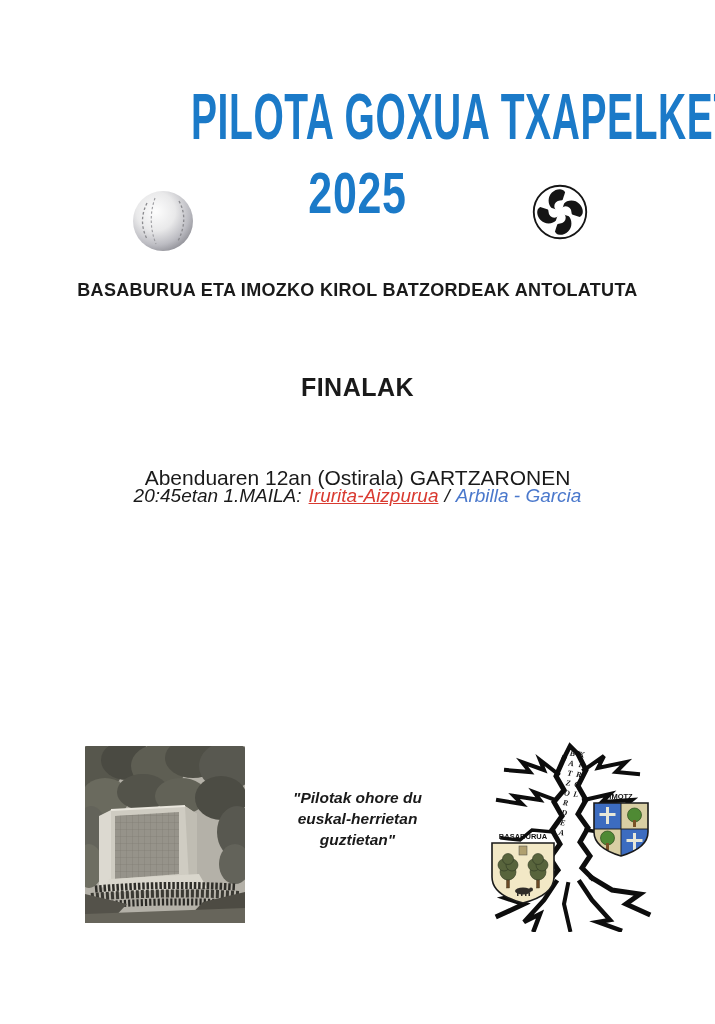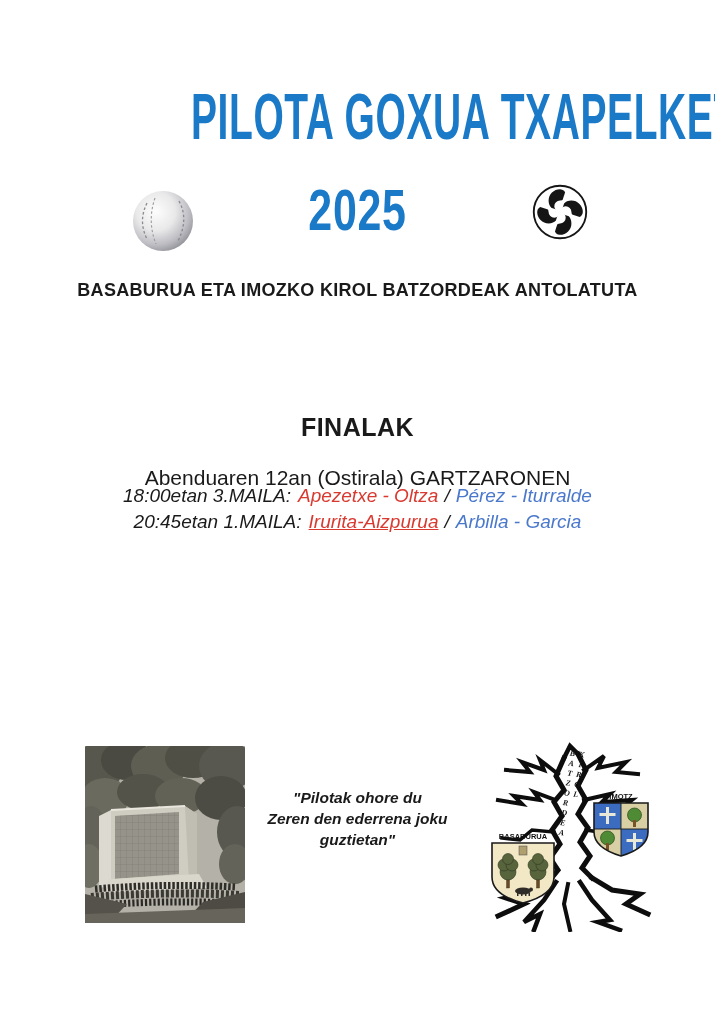--- a/index.html
+++ b/index.html
@@ -6,33 +6,33 @@
   body{
     width:715px;height:1024px;position:relative;background:#ffffff;
     font-family:"Liberation Sans", sans-serif;color:#1a1a1a;overflow:hidden;
   }
   .abs{position:absolute;}
   .centered{left:0;right:0;text-align:center;}
   .condensed{display:inline-block;transform-origin:50% 50%;white-space:nowrap;font-weight:700;line-height:1;}
   .title-text{font-size:65px;transform:scaleX(0.60);letter-spacing:1px;}
   .year-text{font-size:58px;transform:scaleX(0.74);letter-spacing:1px;}
   .organizer{top:280px;font-size:18px;font-weight:700;letter-spacing:0.3px;}
-  .finalak{top:413px;font-size:25px;font-weight:700;letter-spacing:0.5px;}
+  .finalak{top:373px;font-size:25px;font-weight:700;letter-spacing:0.5px;}
   .dateline{top:466px;font-size:21px;}
   .matches{top:483px;font-size:19px;font-style:italic;}
   .match-line{line-height:25.5px;white-space:nowrap;}
   .match-time{margin-right:7px;}
   .match-sep{margin:0 6px;}
   .quote-block{top:787px;font-size:15.5px;font-weight:700;font-style:italic;line-height:21px;}
   .photo-wrap{left:85px;top:746px;width:160px;height:177px;}
   .logo-wrap{left:480px;top:742px;width:182px;height:190px;}
   .ball-wrap{left:131px;top:189px;width:64px;height:64px;}
   .lauburu-wrap{left:532px;top:184px;width:56px;height:56px;}
   .title-wrap{top:84px;}
-  .year-wrap{top:181px;}
+  .year-wrap{top:164px;}
   .trunk-text{
     position:absolute;left:79px;top:7px;height:138px;width:18px;
     writing-mode:vertical-rl;text-orientation:upright;
     font-family:"Liberation Serif", serif;font-style:italic;font-weight:700;
     font-size:8px;letter-spacing:1px;color:#151515;transform:rotate(8deg);
   }
   svg{display:block;}
 </style>
 </head>
 <body>
@@ -79,23 +79,20 @@
 </div>
 
 <div class="abs centered organizer">BASABURUA ETA IMOZKO KIROL BATZORDEAK ANTOLATUTA</div>
 
 <div class="abs centered finalak">FINALAK</div>
 
 <div class="abs centered dateline">Abenduaren 12an (Ostirala) GARTZARONEN</div>
 
 <div class="abs centered matches">
   <div class="match-line">
-    <span class="match-time">18:00etan 3.MAILA:</span><span style="color: rgb(217, 58, 48);">Apezetxe - Oltza</span><span class="match-sep" style="color: rgb(26, 26, 26);">/</span><span style="color: rgb(74, 120, 204);">Pérez - Iturralde</span>
-  </div>
-  <div class="match-line">
     <span class="match-time">20:45etan 1.MAILA:</span><span style="color: rgb(217, 58, 48); text-decoration: underline;">Irurita-Aizpurua</span><span class="match-sep" style="color: rgb(26, 26, 26);">/</span><span style="color: rgb(74, 120, 204);">Arbilla - Garcia</span>
   </div>
 </div>
 
 <div class="abs photo-wrap">
   <svg width="160" height="177" viewBox="0 0 160 177">
     <defs>
       <clipPath id="photoclip">
           <rect x="0" y="0" width="160" height="177"></rect>
         </clipPath>
@@ -137,21 +134,21 @@
 
       <polygon points="0,148 42,158 24,177 0,177" fill="#54524a"></polygon>
       <polygon points="118,156 160,146 160,177 98,177" fill="#4d4b43"></polygon>
       <polygon points="0,168 160,162 160,177 0,177" fill="#67655b"></polygon>
     </g>
   </svg>
 </div>
 
 <div class="abs centered quote-block">
   <div>"Pilotak ohore du</div>
-  <div>Zeren den ederrena joku</div>
+  <div>euskal-herrietan</div>
   <div>guztietan"</div>
 </div>
 
 <div class="abs logo-wrap">
   <svg width="182" height="190" viewBox="0 0 182 190" style="position:absolute;left:0;top:0;">
 
     <g stroke="#0d0d0d" fill="none" stroke-linecap="square" stroke-linejoin="miter">
       <path d="M84,16 76,34 84,48 74,60 82,74 72,88 80,102 70,116 78,128 70,138" stroke-width="5"></path>
       <path d="M98,12 106,28 98,44 106,58 98,72 108,86 100,100 110,114 102,126 112,136" stroke-width="5"></path>
       <path d="M84,16 90,4 98,12" stroke-width="4.5"></path>

